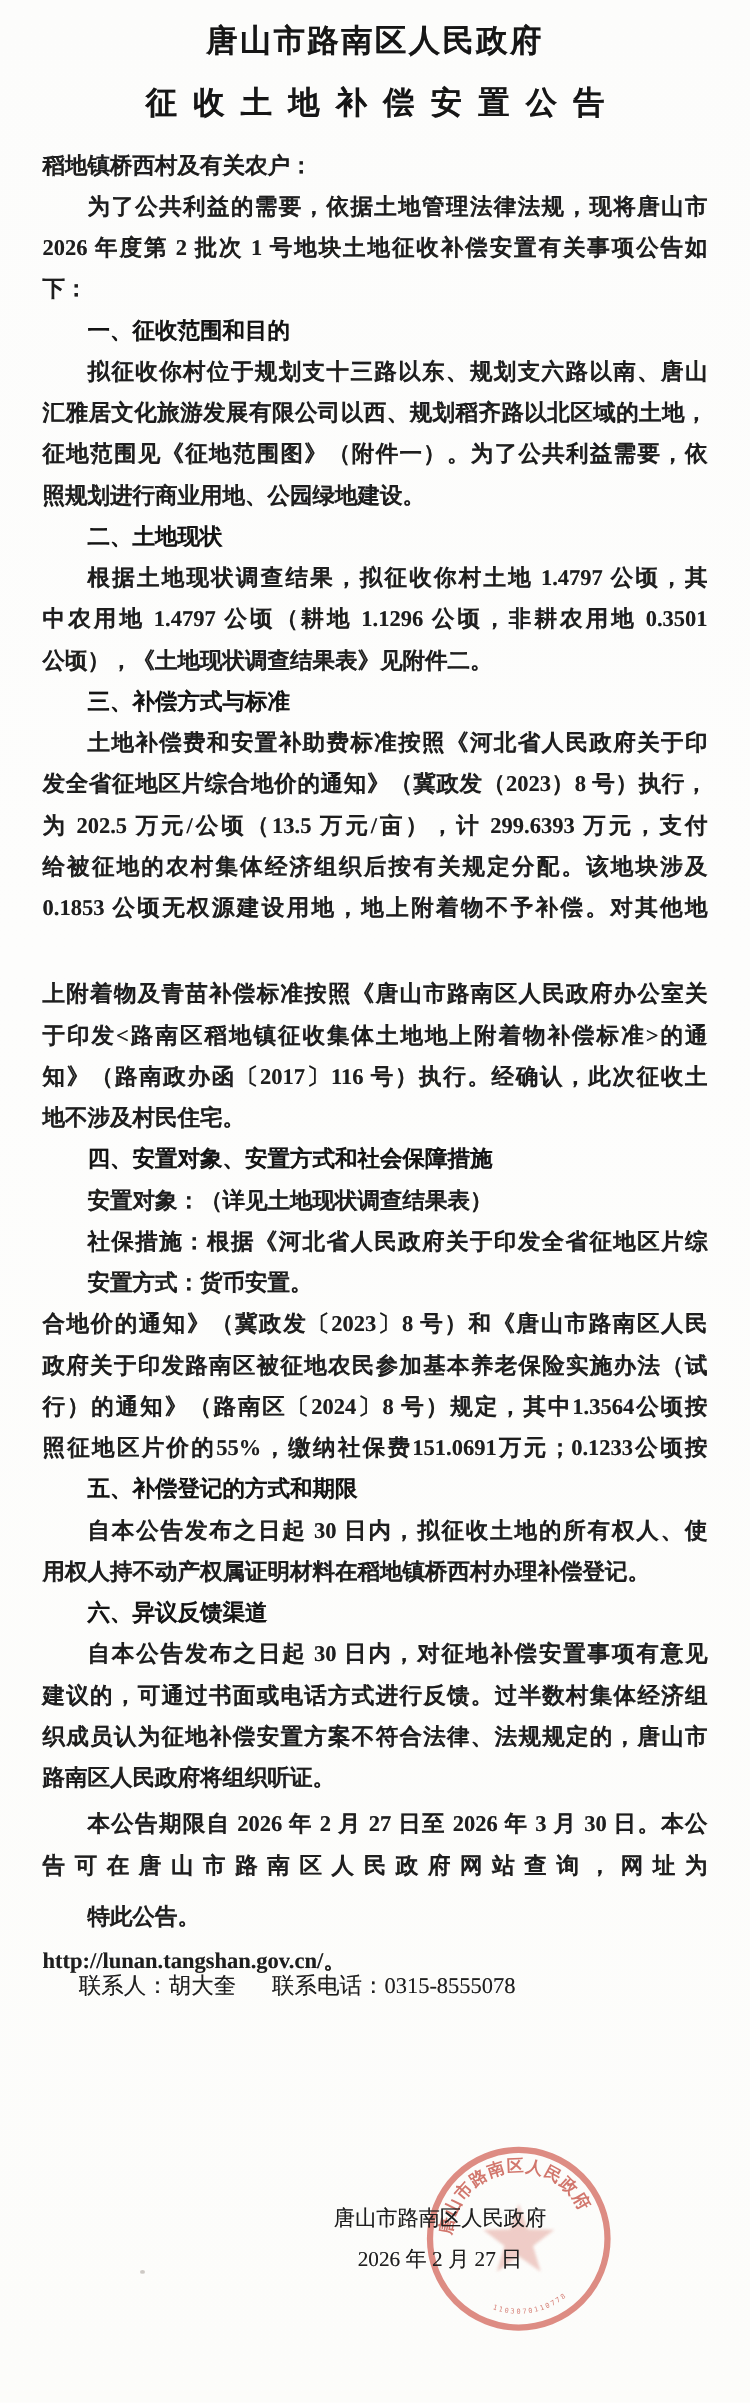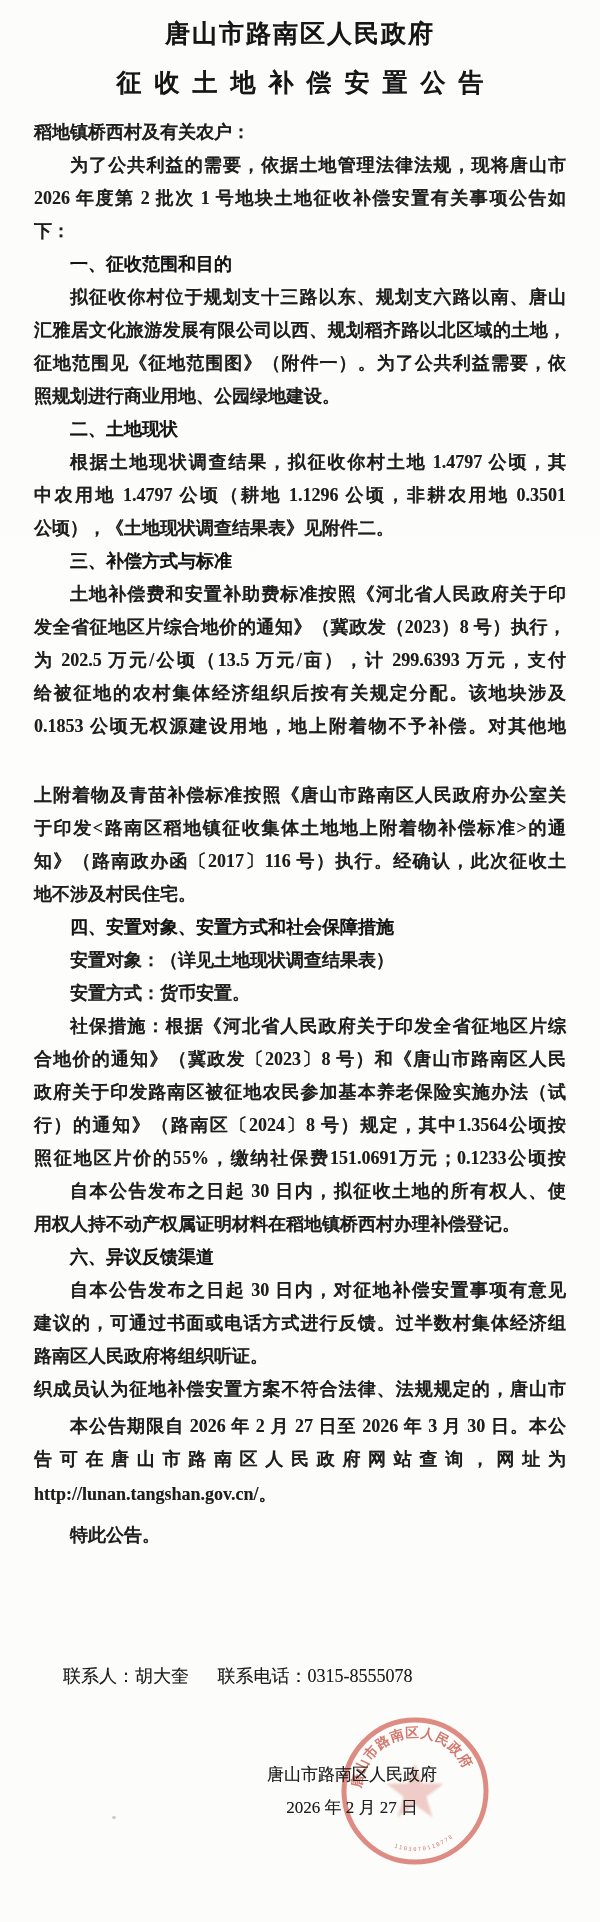--- a/index.html
+++ b/index.html
@@ -39,21 +39,21 @@
     text-shadow:0 0 .3px rgba(35,35,35,.5);
     font-weight:bold;
   }
   .line.i{text-indent:36px;}
   .line.f{text-align:justify;text-align-last:justify;text-justify:inter-character;}
   .line.b{
     font-family:"Liberation Sans","DejaVu Sans",sans-serif;
     font-weight:700;color:#141414;
   }
   .contact{
-    position:absolute;left:63px;top:1660px;
+    position:absolute;left:63px;top:1572px;
     font-size:18px;line-height:33px;white-space:nowrap;
     text-shadow:0 0 .3px rgba(35,35,35,.5);
   }
   .contact .row1 .person{display:inline-block;min-width:150px;}
   .signature{
     position:absolute;left:252px;top:1758px;width:200px;
     text-align:center;font-size:17px;line-height:33px;z-index:3;
     text-shadow:0 0 .3px rgba(35,35,35,.5);
   }
   .seal{
@@ -99,37 +99,38 @@
       <div class="line f">发全省征地区片综合地价的通知》（冀政发（2023）8 号）执行，</div>
       <div class="line f">为 202.5 万元/公顷（13.5 万元/亩），计 299.6393 万元，支付</div>
       <div class="line f">给被征地的农村集体经济组织后按有关规定分配。该地块涉及</div>
       <div class="line f">0.1853 公顷无权源建设用地，地上附着物不予补偿。对其他地</div>
       <div class="line f" style="margin-top: 36px;">上附着物及青苗补偿标准按照《唐山市路南区人民政府办公室关</div>
       <div class="line f">于印发&lt;路南区稻地镇征收集体土地地上附着物补偿标准&gt;的通</div>
       <div class="line f">知》（路南政办函〔2017〕116 号）执行。经确认，此次征收土</div>
       <div class="line">地不涉及村民住宅。</div>
       <div class="line i b">四、安置对象、安置方式和社会保障措施</div>
       <div class="line i">安置对象：（详见土地现状调查结果表）</div>
+      <div class="line i f">社保措施：根据《河北省人民政府关于印发全省征地区片综</div>
       <div class="line i">安置方式：货币安置。</div>
-      <div class="line i f">社保措施：根据《河北省人民政府关于印发全省征地区片综</div>
       <div class="line f">合地价的通知》（冀政发〔2023〕8 号）和《唐山市路南区人民</div>
       <div class="line f">政府关于印发路南区被征地农民参加基本养老保险实施办法（试</div>
       <div class="line f">行）的通知》（路南区〔2024〕8 号）规定，其中1.3564公顷按</div>
       <div class="line f">照征地区片价的55%，缴纳社保费151.0691万元；0.1233公顷按</div>
+      <div class="line i b">五、补偿登记的方式和期限</div>
       <div class="line i f">自本公告发布之日起 30 日内，拟征收土地的所有权人、使</div>
       <div class="line">用权人持不动产权属证明材料在稻地镇桥西村办理补偿登记。</div>
       <div class="line i b">六、异议反馈渠道</div>
       <div class="line i f">自本公告发布之日起 30 日内，对征地补偿安置事项有意见</div>
       <div class="line f">建议的，可通过书面或电话方式进行反馈。过半数村集体经济组</div>
+      <div class="line f">织成员认为征地补偿安置方案不符合法律、法规规定的，唐山市</div>
       <div class="line">路南区人民政府将组织听证。</div>
-      <div class="line f">织成员认为征地补偿安置方案不符合法律、法规规定的，唐山市</div>
       <div class="line i f" style="margin-top: 4px;">本公告期限自 2026 年 2 月 27 日至 2026 年 3 月 30 日。本公</div>
       <div class="line f" style="margin-top: 0;">告可在唐山市路南区人民政府网站查询，网址为</div>
+      <div class="line i" style="margin-top: 8px;">特此公告。</div>
       <div class="line" style="margin-top: 2px;">http://lunan.tangshan.gov.cn/。</div>
-      <div class="line i" style="margin-top: 8px;">特此公告。</div>
     </div>
 
   <div class="contact">
     <div class="row1">
       <span class="person"><span>联系人：</span><span>胡大奎</span></span>
       <span><span>联系电话：</span><span>0315-8555078</span></span>
     </div>
   </div>
 
   <div class="seal">

